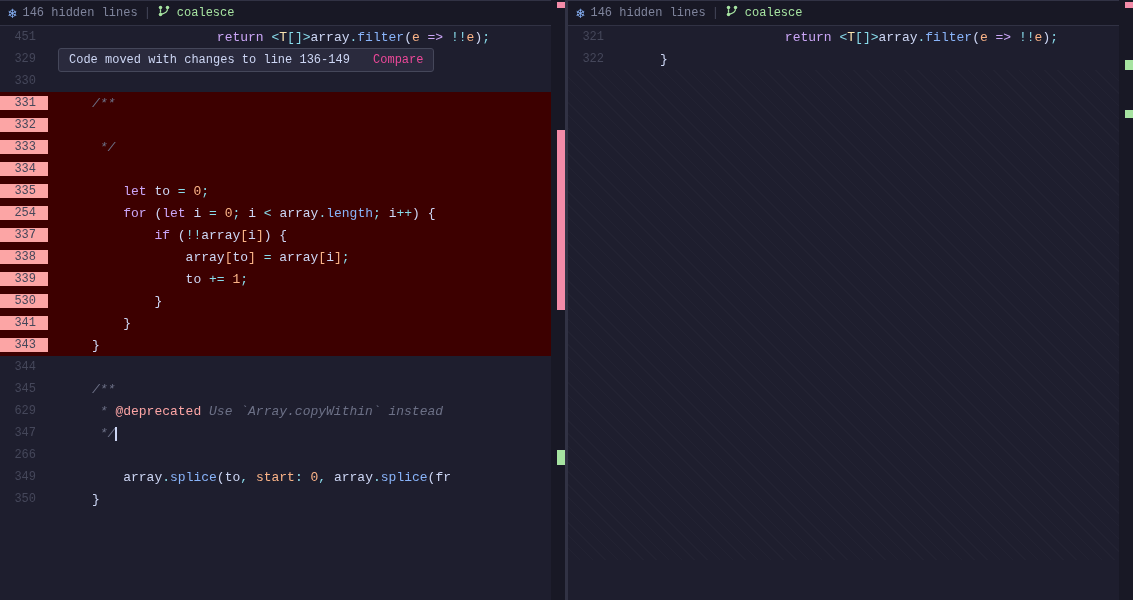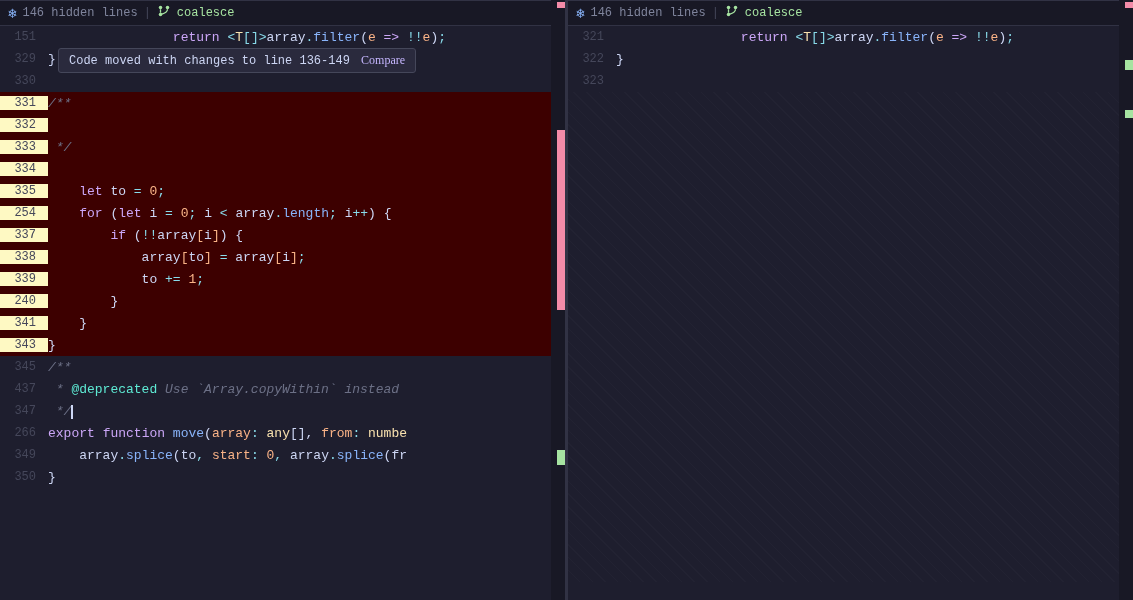--- a/index.html
+++ b/index.html
@@ -85,29 +85,30 @@
       color: #45475a;
       flex-shrink: 0;
       user-select: none;
       font-size: 12px;
     }
 
     .line-content {
       flex: 1;
       white-space: pre;
       overflow: hidden;
+      margin-left: 44px;
     }
 
     
     .line-deleted {
       background: #3d0000;
     }
 
     .line-deleted .line-num {
-      background: #fef9c3;
+      background: #fca5a5;
     }
 
     
     .scrollbar-track {
       width: 14px;
       background: #181825;
       flex-shrink: 0;
       position: relative;
     }
 
@@ -134,34 +135,33 @@
       border: 1px solid #45475a;
       padding: 4px 10px;
       font-size: 12px;
       color: #cdd6f4;
       z-index: 10;
       white-space: nowrap;
       border-radius: 3px;
     }
 
     .tooltip-popup .compare-link {
-      color: #c4b5fd;
+      color: #ec4899;
       cursor: pointer;
-      margin-left: 4px;
-      font-family: Liberation Serif, serif;
+      margin-left: 16px;
     }
 
     
     .kw { color: #cba6f7; } 
     .fn { color: #89b4fa; } 
     .var { color: #cdd6f4; }
     .num { color: #fab387; }
     .op { color: #89dceb; }
     .comment { color: #6c7086; font-style: italic; }
-    .comment-tag { color: #5eead4; }
+    .comment-tag { color: #fca5a5; }
     .type { color: #f9e2af; }
     .paren { color: #cdd6f4; }
     .punct { color: #89dceb; }
     .param { color: #fab387; }
     .prop { color: #89b4fa; }
 
     .right-pane-empty {
       background: repeating-linear-gradient(
         45deg,
         transparent,
@@ -208,21 +208,21 @@
 
     <div class="code-area">
       <div class="code-lines">
 
         <div class="tooltip-popup">
           <span>Code moved with changes to line 136-149</span>
           <span class="compare-link">Compare</span>
         </div>
 
         <div class="code-line">
-          <span class="line-num">151</span>
+          <span class="line-num">451</span>
           <span class="line-content">
             <span class="kw">    return </span><span style="color:#89dceb">&lt;</span><span class="type">T</span><span style="color:#89dceb">[]&gt;</span><span class="var">array</span><span class="punct">.</span><span class="fn">filter</span><span class="paren">(</span><span class="param">e</span> <span style="color:#cba6f7">=&gt;</span> <span style="color:#89dceb">!!</span><span class="param">e</span><span class="paren">)</span><span class="punct">;</span>
           </span>
         </div>
 
         <div class="code-line">
           <span class="line-num">329</span>
           <span class="line-content"><span style="color:#cdd6f4">}</span></span>
         </div>
 
@@ -268,54 +268,57 @@
           <span class="line-num">338</span>
           <span class="line-content"><span class="var">            array</span><span style="color:#fab387">[</span><span class="var">to</span><span style="color:#fab387">]</span> <span class="op">=</span> <span class="var">array</span><span style="color:#fab387">[</span><span class="var">i</span><span style="color:#fab387">]</span><span class="punct">;</span></span>
         </div>
 
         <div class="code-line line-deleted">
           <span class="line-num">339</span>
           <span class="line-content"><span class="var">            to</span> <span class="op">+=</span> <span class="num">1</span><span class="punct">;</span></span>
         </div>
 
         <div class="code-line line-deleted">
-          <span class="line-num">240</span>
+          <span class="line-num">530</span>
           <span class="line-content"><span style="color:#cdd6f4">        }</span></span>
         </div>
 
         <div class="code-line line-deleted">
           <span class="line-num">341</span>
           <span class="line-content"><span style="color:#cdd6f4">    }</span></span>
         </div>
 
 
         <div class="code-line line-deleted">
           <span class="line-num">343</span>
           <span class="line-content"><span style="color:#cdd6f4">}</span></span>
         </div>
 
+        <div class="code-line">
+          <span class="line-num">344</span>
+          <span class="line-content"></span>
+        </div>
 
         <div class="code-line">
           <span class="line-num">345</span>
           <span class="line-content"><span class="comment">/**</span></span>
         </div>
 
         <div class="code-line">
-          <span class="line-num">437</span>
+          <span class="line-num">629</span>
           <span class="line-content"><span class="comment"> * </span><span class="comment-tag">@deprecated</span><span class="comment"> Use `Array.copyWithin` instead</span></span>
         </div>
 
         <div class="code-line">
           <span class="line-num">347</span>
           <span class="line-content"><span class="comment"> */</span><span class="cursor-blink"></span></span>
         </div>
 
         <div class="code-line">
           <span class="line-num">266</span>
-          <span class="line-content"><span class="kw">export</span> <span class="kw">function</span> <span class="fn">move</span><span class="paren">(</span><span class="param">array</span><span class="punct">:</span> <span class="type">any</span><span style="color:#cdd6f4">[], </span><span class="param">from</span><span class="punct">:</span> <span class="type">numbe</span></span>
         </div>
 
         <div class="code-line">
           <span class="line-num">349</span>
           <span class="line-content"><span class="var">    array</span><span class="punct">.</span><span class="fn">splice</span><span class="paren">(</span><span class="var">to</span><span class="punct">,</span> <span class="param">start</span><span class="punct">:</span> <span class="num">0</span><span class="punct">,</span> <span class="var">array</span><span class="punct">.</span><span class="fn">splice</span><span class="paren">(</span><span class="var">fr</span></span>
         </div>
 
         <div class="code-line">
           <span class="line-num">350</span>
           <span class="line-content"><span style="color:#cdd6f4">}</span></span>
@@ -358,24 +361,20 @@
           <span class="line-content">
             <span class="kw">    return </span><span style="color:#89dceb">&lt;</span><span class="type">T</span><span style="color:#89dceb">[]&gt;</span><span class="var">array</span><span class="punct">.</span><span class="fn">filter</span><span class="paren">(</span><span class="param">e</span> <span style="color:#cba6f7">=&gt;</span> <span style="color:#89dceb">!!</span><span class="param">e</span><span class="paren">)</span><span class="punct">;</span>
           </span>
         </div>
 
         <div class="code-line">
           <span class="line-num">322</span>
           <span class="line-content"><span style="color:#cdd6f4">}</span></span>
         </div>
 
-        <div class="code-line">
-          <span class="line-num">323</span>
-          <span class="line-content"></span>
-        </div>
 
       </div>
 
       <div class="right-pane-empty" style="height:490px;"></div>
     </div>
 
     <div class="scrollbar-track" style="position:absolute;right:0;top:0;bottom:0;width:14px;background:#181825;">
       <div class="scrollbar-mark-red" style="top:2px;height:6px;"></div>
       <div class="scrollbar-mark-green" style="top:60px;height:10px;"></div>
       <div class="scrollbar-mark-green" style="top:110px;height:8px;"></div>

